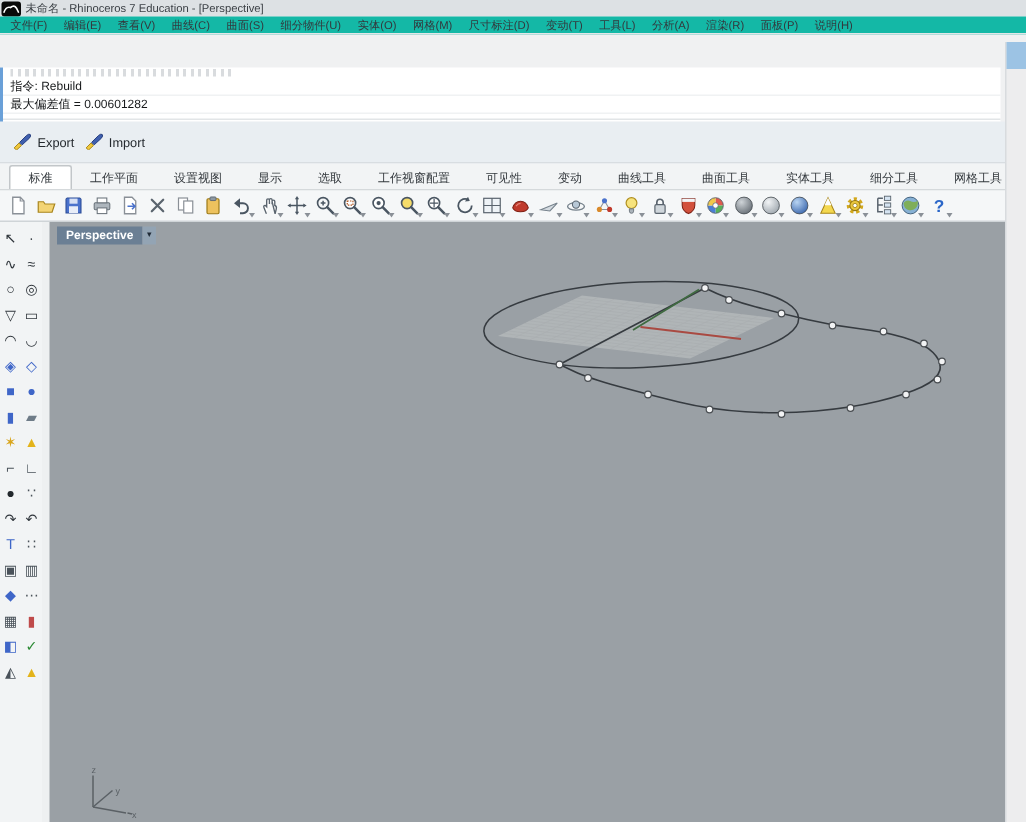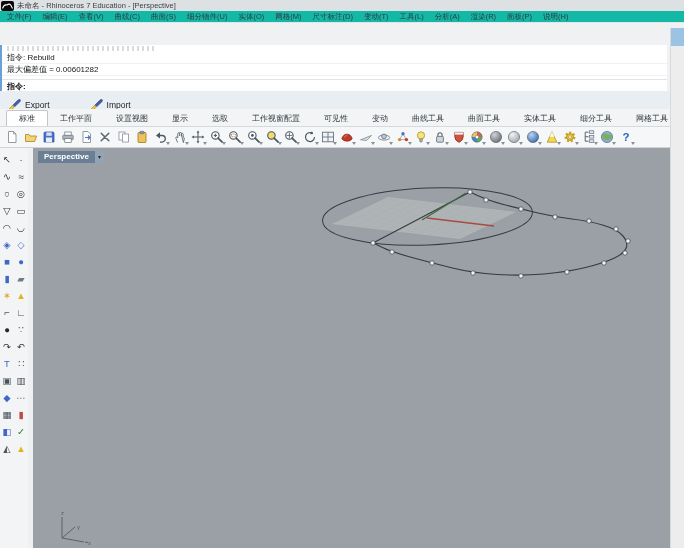--- a/index.html
+++ b/index.html
@@ -18,22 +18,22 @@
   .menu-item{font-size:7.5px;color:#33383d;cursor:default;}
   
   #cmdarea{left:0;top:23px;width:667px;height:58px;background:#ffffff;border-left:2px solid #6aa0d8;
            border-bottom:1px solid #c9ced2;box-sizing:border-box;margin-top:22px;}
   #clipped-line{height:5px;overflow:hidden;background:repeating-linear-gradient(90deg,#b9bec3 0 2px,transparent 2px 5px);
                 width:150px;margin:1px 0 1px 5px;opacity:.55;}
   .cmd-line{height:11px;line-height:11px;font-size:8px;color:#16181a;padding-left:5px;border-bottom:1px solid #f0f2f3;}
   #cmd-prompt-row{height:13px;line-height:13px;font-size:8px;font-weight:bold;color:#101214;
                   padding-left:5px;border-top:1px solid #e2e5e7;margin-top:3px;}
   
-  #plugbar{left:0;top:91px;width:670px;height:28px;background:#e9eef2;border-bottom:1px solid #d8dde1;
-           display:flex;align-items:center;gap:40px;padding-left:8px;box-sizing:border-box;}
+  #plugbar{left:0;top:81px;width:670px;height:28px;background:#e9eef2;border-bottom:1px solid #d8dde1;
+           display:flex;align-items:center;gap:6px;padding-left:8px;box-sizing:border-box;}
   .plug-btn{display:flex;align-items:center;gap:4px;font-size:8.5px;color:#23282d;cursor:default;}
   
   #tabrow{left:0;top:109px;width:670px;height:18px;background:#f2f4f5;display:flex;align-items:flex-end;
           padding-left:6px;box-sizing:border-box;border-bottom:1px solid #d5d9db;overflow:hidden;}
   .tab{font-size:8px;color:#33383d;padding:2px 12px;white-space:nowrap;}
   .tab.active{background:#ffffff;border:1px solid #c2c6c9;border-bottom:1px solid #ffffff;margin-bottom:-1px;border-radius:2px 2px 0 0;}
   
   #toolrow{left:0;top:127px;width:670px;height:21px;background:#f5f7f8;border-bottom:1px solid #cfd4d7;
            display:flex;align-items:center;padding-left:3px;box-sizing:border-box;}
   .tool-icon{width:14px;height:14px;margin:0 2.3px;position:relative;flex:none;}

